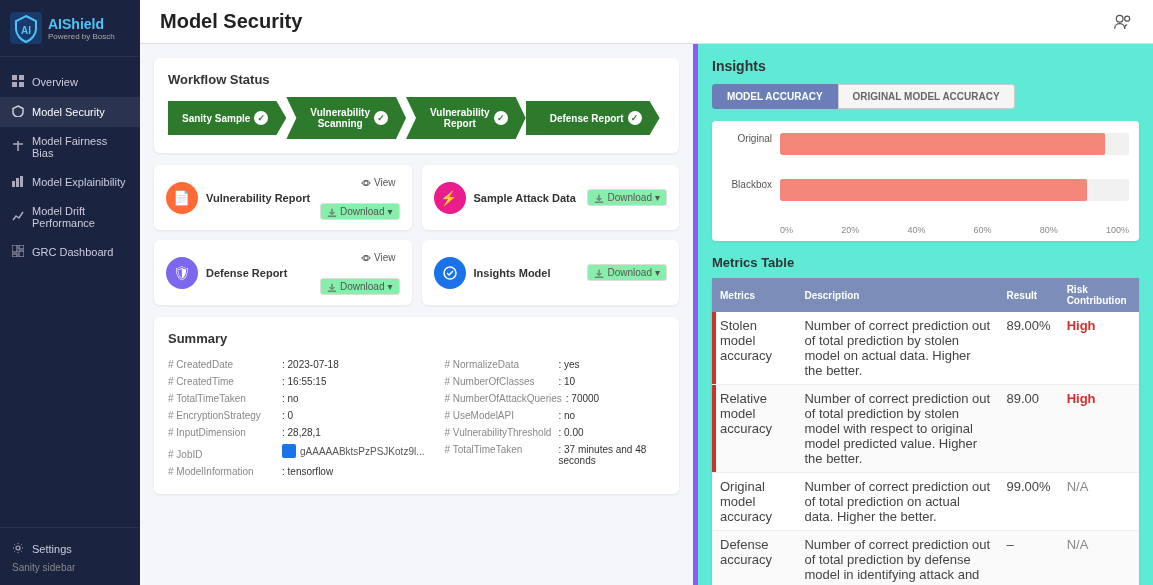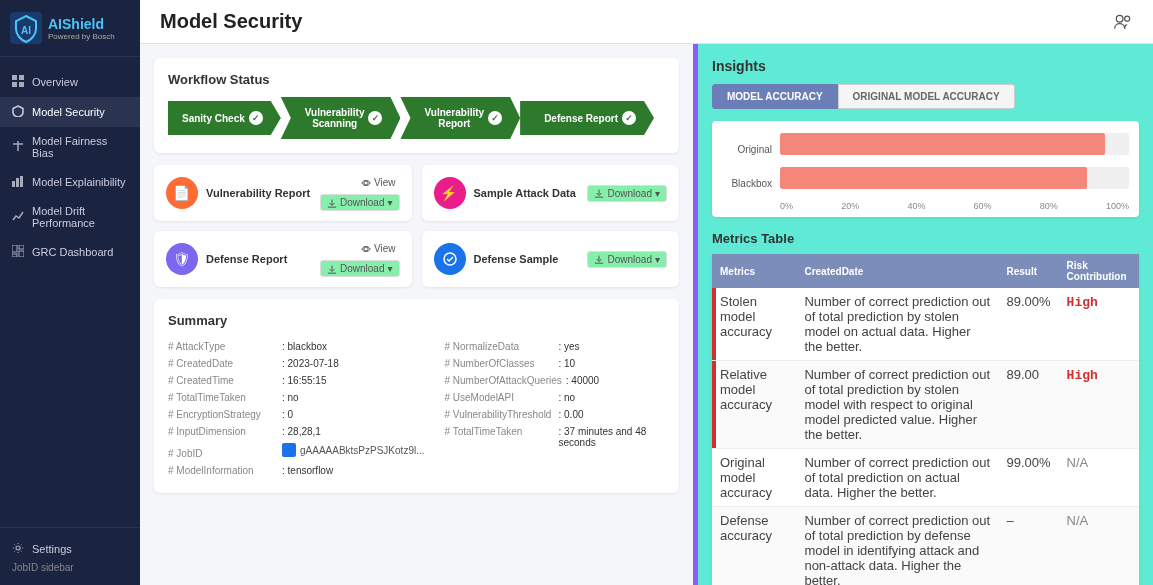--- a/index.html
+++ b/index.html
@@ -209,21 +209,21 @@
     .icon-blue { background: #1a73e8; color: #fff; }
     .report-card-label {
       flex: 1;
       font-size: 11px;
       font-weight: bold;
       color: #333;
     }
     .report-card-actions {
       display: flex;
       flex-direction: column;
-      gap: 4px;
+      gap: 13px;
       align-items: flex-end;
     }
     .action-btn {
       display: flex;
       align-items: center;
       gap: 3px;
       font-size: 10px;
       color: #555;
       cursor: pointer;
       padding: 2px 4px;
@@ -315,22 +315,22 @@
     
     .bar-chart {
       background: #fff;
       border-radius: 4px;
       padding: 12px 10px 6px;
       margin-bottom: 14px;
       box-shadow: 0 1px 3px rgba(0,0,0,0.08);
     }
     .bar-row {
       display: flex;
-      align-items: flex-end;
-      margin-bottom: 12px;
+      align-items: flex-start;
+      margin-bottom: 24px;
       gap: 8px;
     }
     .bar-label {
       width: 50px;
       text-align: right;
       font-size: 10px;
       color: #555;
     }
     .bar-track {
       flex: 1;
@@ -376,21 +376,21 @@
       font-weight: bold;
     }
     .metrics-table td {
       padding: 6px 8px;
       border-bottom: 1px solid #eee;
       vertical-align: top;
       font-size: 13px;
       color: #444;
     }
     .metrics-table tr:nth-child(even) td { background: #fafafa; }
-    .risk-high { color: #d32f2f; font-weight: bold; font-family: Liberation Mono, monospace; }
+    .risk-high { color: #d32f2f; font-weight: bold; }
     .risk-na { color: #888; }
     .red-bar-indicator {
       width: 4px;
       background: #d32f2f;
       position: absolute;
       left: 0;
       top: 0;
       bottom: 0;
     }
     .td-with-bar {
@@ -486,21 +486,21 @@
     <div class="sidebar-settings">
       <span class="sidebar-item-icon">
         <svg width="12" height="12" viewBox="0 0 12 12">
             <circle cx="6" cy="6" r="2" fill="none" stroke="#aab" stroke-width="1.2"></circle>
             <path d="M6 1 L6 2 M6 10 L6 11 M1 6 L2 6 M10 6 L11 6 M2.5 2.5 L3.2 3.2 M8.8 8.8 L9.5 9.5 M2.5 9.5 L3.2 8.8 M8.8 3.2 L9.5 2.5" stroke="#aab" stroke-width="1"></path>
           </svg>
       </span>
       <span>Settings</span>
     </div>
     <div class="sidebar-toggle">
-      <span>JobID sidebar</span>
+      <span>Sanity sidebar</span>
     </div>
   </div>
 </div>
 
 <div class="main-content">
 
   <div class="top-bar">
     <h1 class="page-title">Model Security</h1>
     <svg class="user-icon-top" viewBox="0 0 24 24" fill="none" stroke="#555" stroke-width="1.5">
       <circle cx="8" cy="8" r="4"></circle>
@@ -511,21 +511,21 @@
   </div>
 
   <div class="content-area">
 
     <div class="left-panel">
 
       <div class="workflow-card">
         <div class="section-title">Workflow Status</div>
         <div class="workflow-steps">
           <div class="workflow-step" style="min-width:105px; clip-path: polygon(0 0, calc(100% - 10px) 0, 100% 50%, calc(100% - 10px) 100%, 0 100%);">
-            <span style="font-size:10px;">Sanity Check</span>
+            <span style="font-size:10px;">Sanity Sample</span>
             <div class="workflow-check">✓</div>
           </div>
           <div class="workflow-step" style="min-width:110px;">
             <span style="font-size:10px; text-align:center;">Vulnerability<br>Scanning</span>
             <div class="workflow-check">✓</div>
           </div>
           <div class="workflow-step" style="min-width:110px;">
             <span style="font-size:10px; text-align:center;">Vulnerability<br>Report</span>
             <div class="workflow-check">✓</div>
           </div>
@@ -597,43 +597,39 @@
           </div>
         </div>
 
         <div class="report-card">
           <div class="report-card-icon icon-blue">
             <svg width="16" height="16" viewBox="0 0 16 16">
                 <circle cx="8" cy="8" r="6" fill="none" stroke="#fff" stroke-width="1.5"></circle>
                 <path d="M5 8 L7 10 L11 6" stroke="#fff" stroke-width="1.5" fill="none"></path>
               </svg>
           </div>
-          <span class="report-card-label">Defense Sample</span>
+          <span class="report-card-label">Insights Model</span>
           <div class="report-card-actions">
             <div class="download-btn">
               <svg width="10" height="10" viewBox="0 0 12 12">
                   <path d="M6 2 L6 8 M3 6 L6 9 L9 6" stroke="#555" stroke-width="1.2" fill="none"></path>
                   <line x1="1" y1="11" x2="11" y2="11" stroke="#555" stroke-width="1.2"></line>
                 </svg>
               <span>Download</span>
               <span>▾</span>
             </div>
           </div>
         </div>
       </div>
 
       <div class="summary-card">
         <div class="section-title">Summary</div>
         <div class="summary-grid">
           <div>
             <div class="summary-item">
-              <span class="summary-key"># AttackType</span>
-              <span class="summary-val">: blackbox</span>
-            </div>
-            <div class="summary-item">
               <span class="summary-key"># CreatedDate</span>
               <span class="summary-val">: 2023-07-18</span>
             </div>
             <div class="summary-item">
               <span class="summary-key"># CreatedTime</span>
               <span class="summary-val">: 16:55:15</span>
             </div>
             <div class="summary-item">
               <span class="summary-key"># TotalTimeTaken</span>
               <span class="summary-val">: no</span>
@@ -662,21 +658,21 @@
             <div class="summary-item">
               <span class="summary-key"># NormalizeData</span>
               <span class="summary-val">: yes</span>
             </div>
             <div class="summary-item">
               <span class="summary-key"># NumberOfClasses</span>
               <span class="summary-val">: 10</span>
             </div>
             <div class="summary-item">
               <span class="summary-key"># NumberOfAttackQueries</span>
-              <span class="summary-val">: 40000</span>
+              <span class="summary-val">: 70000</span>
             </div>
             <div class="summary-item">
               <span class="summary-key"># UseModelAPI</span>
               <span class="summary-val">: no</span>
             </div>
             <div class="summary-item">
               <span class="summary-key"># VulnerabilityThreshold</span>
               <span class="summary-val">: 0.00</span>
             </div>
             <div class="summary-item">
@@ -717,21 +713,21 @@
           <span>80%</span>
           <span>100%</span>
         </div>
       </div>
 
       <div class="metrics-title">Metrics Table</div>
       <table class="metrics-table">
         <thead>
           <tr>
             <th>Metrics</th>
-            <th>CreatedDate</th>
+            <th>Description</th>
             <th>Result</th>
             <th>Risk Contribution</th>
           </tr>
         </thead>
         <tbody>
           <tr>
             <td class="td-with-bar">
               <div class="red-bar-indicator"></div>
               <span>Stolen model accuracy</span>
             </td>

